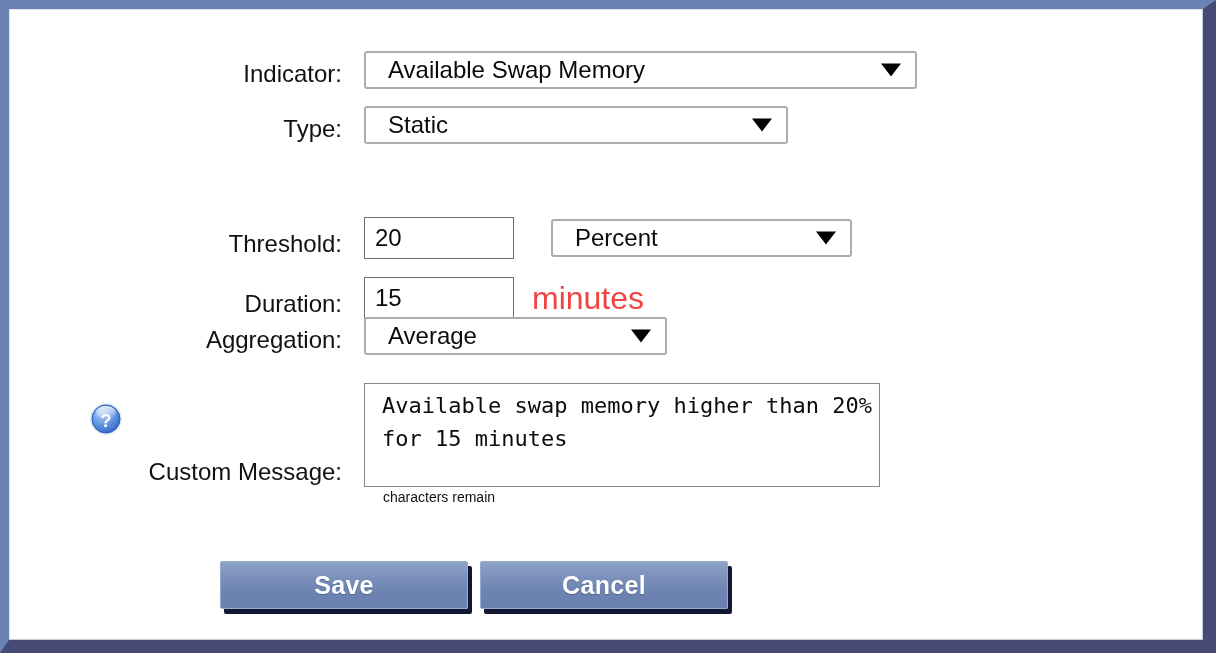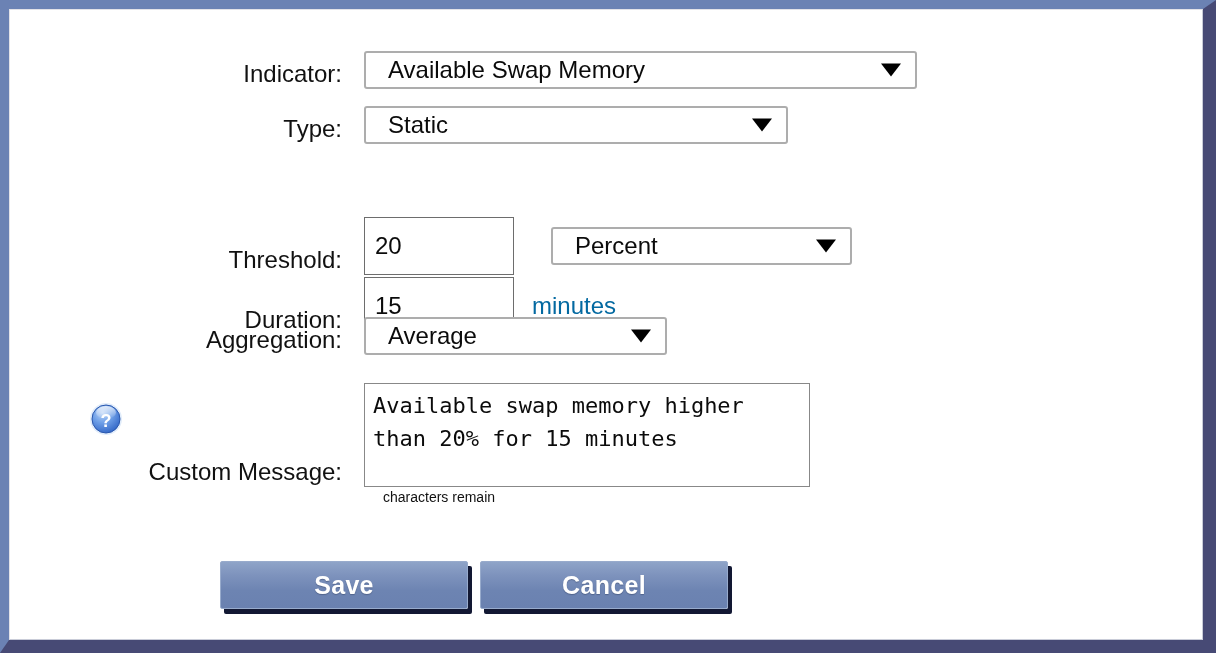--- a/index.html
+++ b/index.html
@@ -94,58 +94,58 @@
     border-top: 13px solid #000000;
   }
   .sel-indicator  { width: 553px; }
   .sel-type       { width: 424px; }
   .sel-comparison { width: 332px; }
   .sel-unit       { width: 301px; }
   .sel-agg        { width: 303px; }
 
   
   .txt {
-    height: 58px;
+    height: 42px;
     background: #ffffff;
     border: 1px solid #6d6d6d;
     font-size: 24px;
     color: #0b0b0b;
     display: flex;
     align-items: center;
     padding-left: 10px;
     font-family: "Liberation Sans", sans-serif;
   }
   .txt-threshold { width: 150px; }
   .txt-duration  { width: 150px; }
   .txt-charcount { width: 116px; height: 44px; }
 
   .suffix {
-    font-size: 24px;
-    color: #0369a1;
+    font-size: 32px;
+    color: #ef4444;
     margin-left: 18px;
     white-space: nowrap;
   }
   .suffix-small {
     font-size: 14px;
     color: #111111;
     margin-left: 19px;
     white-space: nowrap;
   }
 
   
   .area {
-    width: 446px;
+    width: 516px;
     height: 104px;
     background: #ffffff;
     border: 1px solid #888888;
     font-family: "DejaVu Sans Mono", monospace;
     font-size: 22px;
     line-height: 33px;
     color: #0b0b0b;
-    padding: 5px 0 0 8px;
+    padding: 5px 0 0 17px;
     white-space: pre-wrap;
     overflow: hidden;
   }
 
   
   .help-icon {
     position: absolute;
     left: 79px;
     top: 392px;
     width: 34px;

